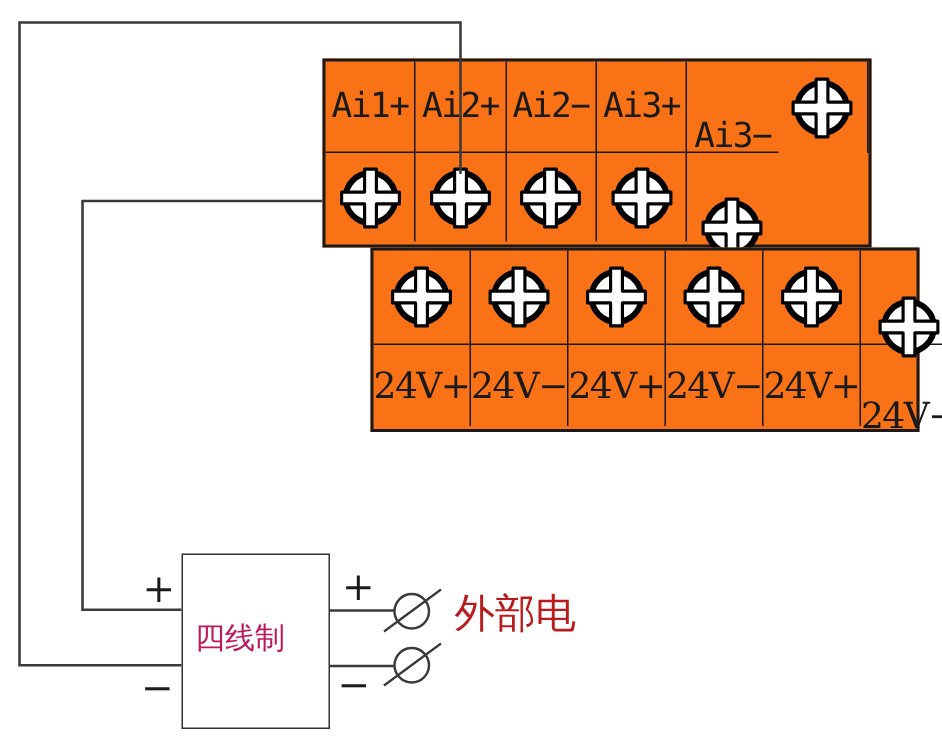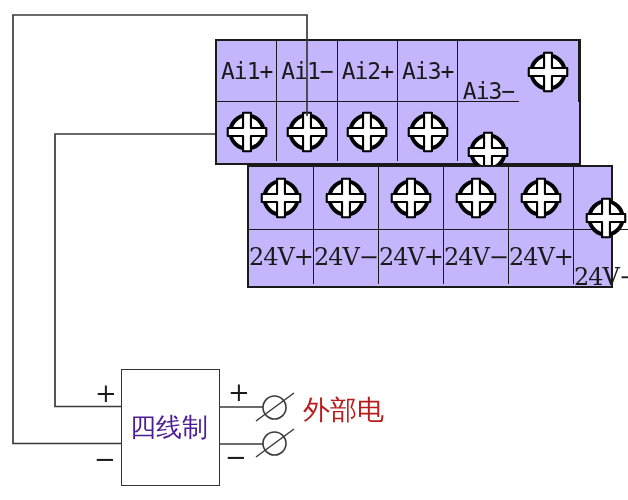--- a/index.html
+++ b/index.html
@@ -2,21 +2,21 @@
 <html><head>
 <meta charset="utf-8">
 <style>
   html,body { margin:0; padding:0; background:#ffffff; }
   #stage {
     position:relative; width:628px; height:500px; background:#ffffff;
     font-family:"Liberation Sans", sans-serif; overflow:hidden;
   }
   
   .tblock {
-    position:absolute; background:#c4b5fd;
+    position:absolute; background:#f97316;
     border:2px solid #1a1a1a;
     display:grid; grid-template-columns:repeat(6,1fr);
     box-sizing:border-box;
   }
   #top-block  { left:215px; top:39px;  width:366px; height:126px; grid-template-rows:61px 59px; }
   #bottom-block{ left:247px; top:165px; width:366px; height:123px; grid-template-rows:63px 54px; }
   .cell {
     border-right:1.5px solid #1a1a1a;
     display:flex; align-items:center; justify-content:center;
     box-sizing:border-box; overflow:visible;
@@ -33,22 +33,22 @@
   }
   .screw { width:42px; height:42px; display:block; }
   
   #instrument-box {
     position:absolute; left:121px; top:369px; width:99px; height:117px;
     border:1.6px solid #333; background:#ffffff; box-sizing:border-box;
     display:flex; flex-direction:column; justify-content:center;
     padding-left:8px;
   }
   #instrument-box span {
-    font-family:Liberation Sans, sans-serif; font-size:26px; line-height:37px;
-    color:#4c1d95; white-space:nowrap;
+    font-family:Liberation Mono, monospace; font-size:20px; line-height:37px;
+    color:#be185d; white-space:nowrap;
   }
   
   .pol {
     position:absolute; font-family:"DejaVu Serif", serif; font-size:26px;
     color:#1a1a1a; line-height:1;
   }
   
   #external-supply-label {
     position:absolute; left:303px; top:392px;
     font-family:"DejaVu Serif", serif; font-size:27px; line-height:36px;
@@ -60,24 +60,24 @@
 </head>
 <body>
 
 <div id="stage">
 
   <div class="tblock" id="top-block">
     <div class="cell rowend">
         <span class="tlabel">Ai1+</span>
       </div>
     <div class="cell rowend">
-        <span class="tlabel">Ai1−</span>
-      </div>
-    <div class="cell rowend">
         <span class="tlabel">Ai2+</span>
+      </div>
+    <div class="cell rowend">
+        <span class="tlabel">Ai2−</span>
       </div>
     <div class="cell rowend">
         <span class="tlabel">Ai3+</span>
       </div>
     <div class="cell rowend c6">
         <span class="tlabel">Ai3−</span>
       </div>
 
     <div class="cell">
         <svg class="screw" viewBox="0 0 48 48">

